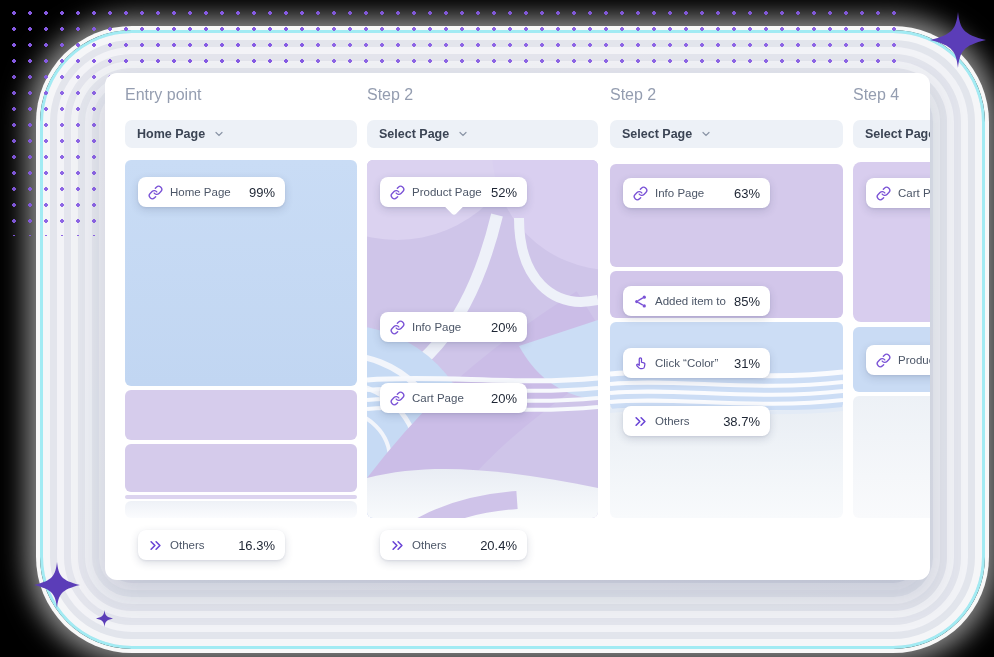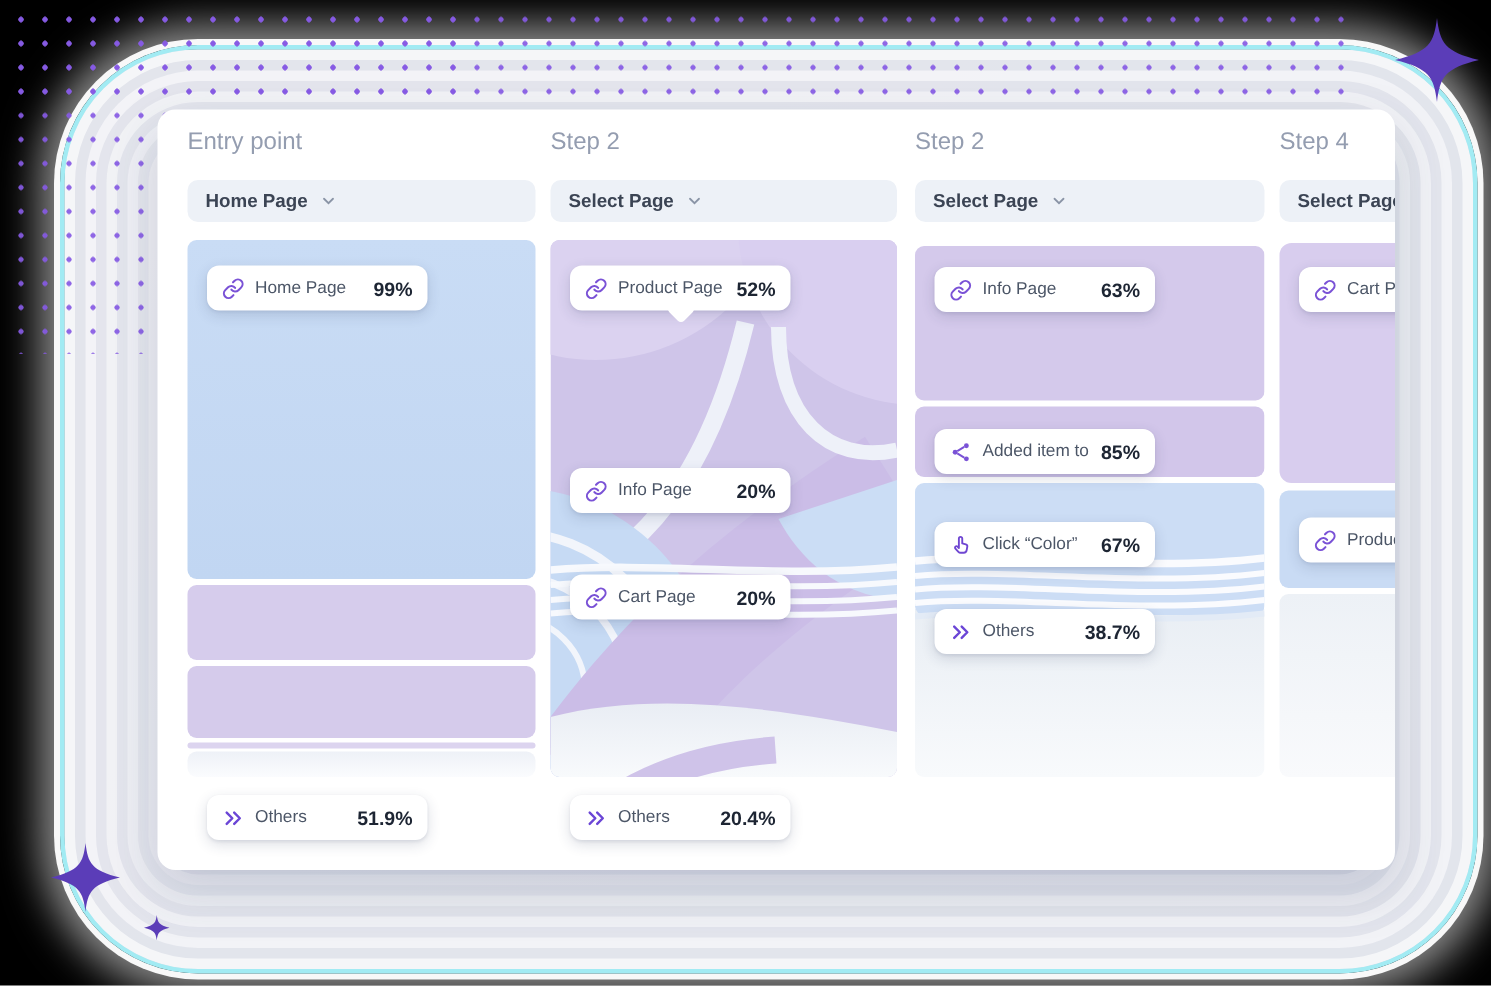--- a/index.html
+++ b/index.html
@@ -65,21 +65,21 @@
 
   .chip {
     position:absolute; z-index:5;
     width:147px; height:30px;
     display:flex; align-items:center; gap:7px;
     background:#fff; border-radius:8px; padding:0 10px;
     box-shadow:0 3px 9px rgba(40,50,90,.16),0 1px 2px rgba(40,50,90,.08);
   }
   .chip svg { width:15px; height:15px; flex:0 0 auto; }
   .chip .lbl { flex:1; font-size:11.5px; color:#4c5667; white-space:nowrap; overflow:hidden; }
-  .chip .val { font-size:13px; font-weight:700; color:#1d2533; white-space:nowrap; }
+  .chip .val { font-size:13px; font-weight:400; color:#1d2533; white-space:nowrap; }
   .chip .tail {
     position:absolute; left:50%; bottom:-6px; margin-left:-7px;
     width:14px; height:14px; background:#fff; transform:rotate(45deg);
     border-radius:3px; z-index:-1;
   }
 </style>
 </head>
 <body>
 
 <div class="frame"></div>
@@ -243,21 +243,21 @@
         <path d="M8.3 10.7l7.4-4.4M8.3 13.3l7.4 4.4"></path>
       </svg>
     <span class="lbl">Added item to cart</span>
     <span class="val">85%</span>
   </div>
   <div class="chip" style="left:518px;top:275px">
     <svg viewBox="0 0 24 24" fill="none" stroke="#6f46d2" stroke-width="2" stroke-linecap="round" stroke-linejoin="round">
         <path d="M10 11V4.8a1.8 1.8 0 0 1 3.6 0V10l3.8 1c1.1.3 1.8 1.3 1.6 2.4l-.7 3.8A3.2 3.2 0 0 1 15.2 20h-3.4c-.9 0-1.7-.35-2.3-1l-3.2-3.4a1.5 1.5 0 0 1 2.2-2.1l1.5 1.5z"></path>
       </svg>
     <span class="lbl">Click “Color”</span>
-    <span class="val">67%</span>
+    <span class="val">31%</span>
   </div>
   <div class="chip" style="left:518px;top:333px">
     <svg viewBox="0 0 24 24" fill="none" stroke="#6b46d6" stroke-width="2.6" stroke-linecap="round" stroke-linejoin="round">
         <path d="M5 6l6 6-6 6"></path>
         <path d="M13 6l6 6-6 6"></path>
       </svg>
     <span class="lbl">Others</span>
     <span class="val">38.7%</span>
   </div>
 
@@ -277,21 +277,21 @@
     <span class="lbl">Product Page</span>
     <span class="val"></span>
   </div>
 
   <div class="chip" style="left:33px;top:457px">
     <svg viewBox="0 0 24 24" fill="none" stroke="#6b46d6" stroke-width="2.6" stroke-linecap="round" stroke-linejoin="round">
         <path d="M5 6l6 6-6 6"></path>
         <path d="M13 6l6 6-6 6"></path>
       </svg>
     <span class="lbl">Others</span>
-    <span class="val">51.9%</span>
+    <span class="val">16.3%</span>
   </div>
   <div class="chip" style="left:275px;top:457px">
     <svg viewBox="0 0 24 24" fill="none" stroke="#6b46d6" stroke-width="2.6" stroke-linecap="round" stroke-linejoin="round">
         <path d="M5 6l6 6-6 6"></path>
         <path d="M13 6l6 6-6 6"></path>
       </svg>
     <span class="lbl">Others</span>
     <span class="val">20.4%</span>
   </div>
 

